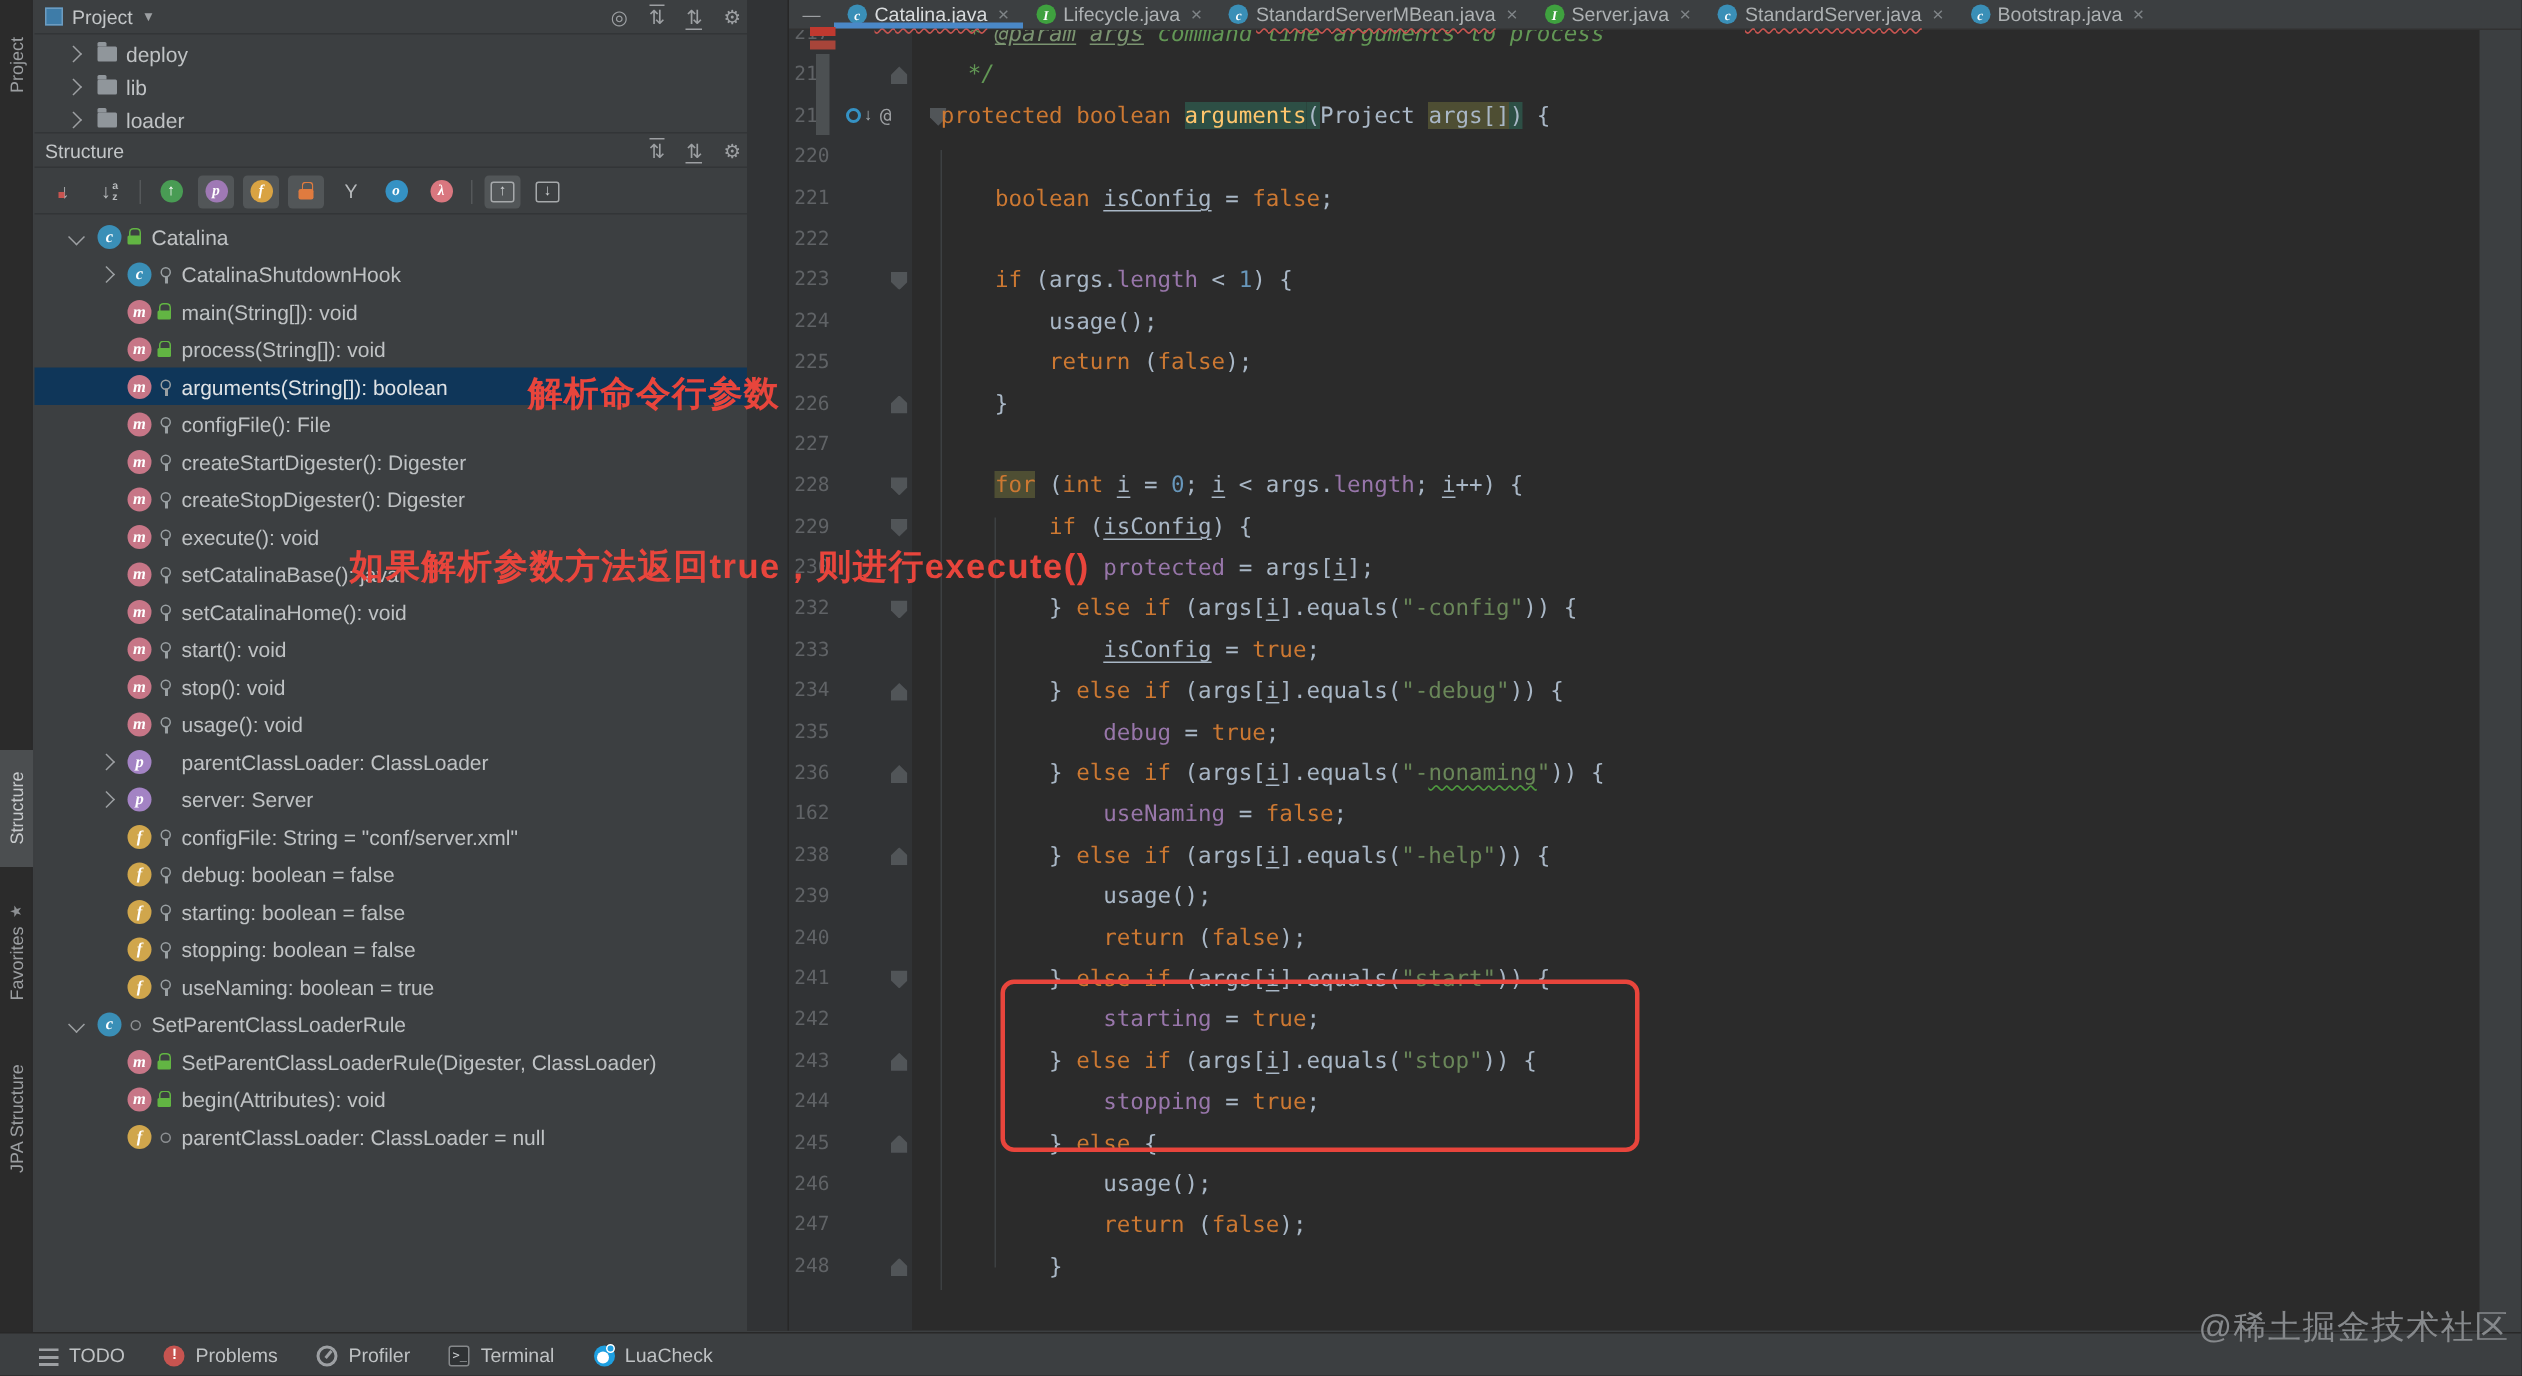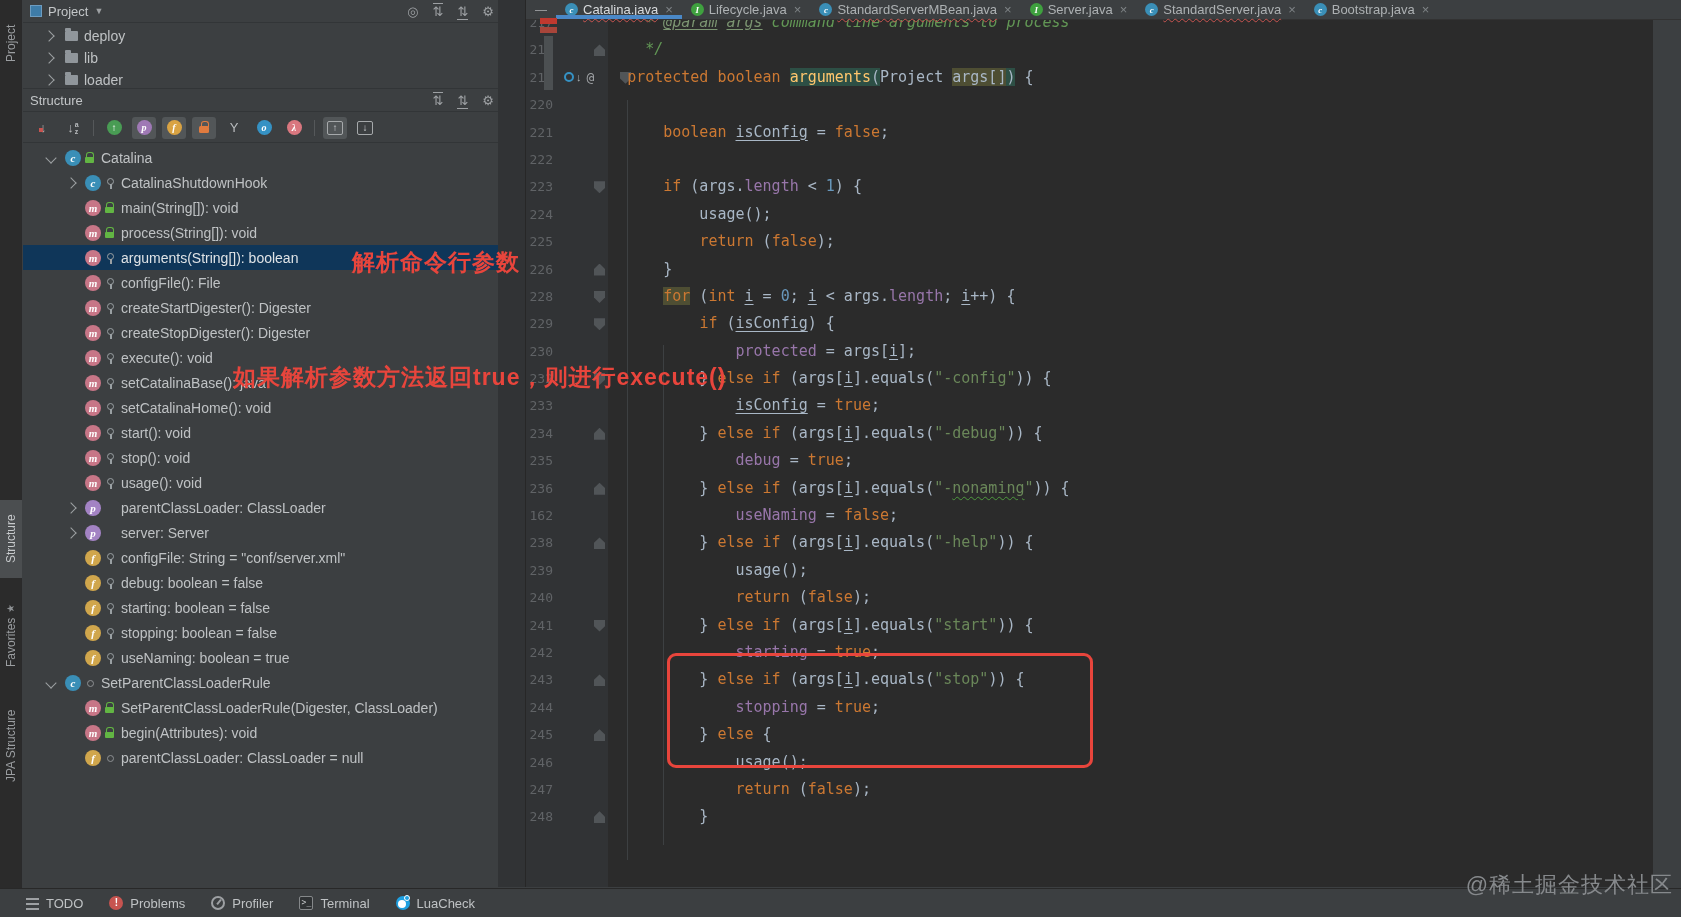--- a/index.html
+++ b/index.html
@@ -108,21 +108,21 @@
   #scrollmarks{position:absolute;left:540px;top:14px;width:17px;height:80px;z-index:21}
   #scrollmarks .thumb{position:absolute;left:4px;top:22px;width:9px;height:54px;background:#4c5052}
   #scrollmarks .m1{position:absolute;left:0;top:4px;width:17px;height:6px;background:#c0392f}
   #scrollmarks .m2{position:absolute;left:0;top:13px;width:17px;height:6px;background:#a8453a}
 
   
   .annot{position:absolute;color:var(--red);font-size:23px;font-weight:bold;z-index:25;white-space:nowrap;letter-spacing:1px}
 
   
   #bottombar{position:absolute;left:0;top:888px;width:1681px;height:29px;background:var(--bg-panel);border-top:1px solid #282828;display:flex;align-items:center;z-index:30}
-  .bb-item{display:flex;align-items:center;gap:7px;color:#bfc2c4;font-size:13px;margin-left:26px;cursor:pointer}
+  .bb-item{display:flex;align-items:flex-end;gap:7px;color:#bfc2c4;font-size:13px;margin-left:26px;cursor:pointer}
   .bi{width:14px;height:14px;flex:none;position:relative;display:inline-block}
   .bi-todo{background:repeating-linear-gradient(#9da0a3 0 2px,transparent 2px 5px);width:13px;height:12px;margin-top:1px}
   .bi-problems{border-radius:50%;background:#c75450;color:#fff;font-size:10px;font-weight:bold;text-align:center;line-height:14px}
   .bi-profiler{border-radius:50%;border:2px solid #9da0a3}
   .bi-profiler::after{content:"";position:absolute;left:4.5px;top:1px;width:2px;height:6px;background:#9da0a3;transform:rotate(40deg)}
   .bi-terminal{background:#2f3234;border:1px solid #85888a;border-radius:2px;color:#c7cacc;font-size:8px;line-height:12px;text-align:center;font-family:"DejaVu Sans Mono",monospace}
   .bi-lua{border-radius:50%;background:#1e9fe0}
   .bi-lua::before{content:"";position:absolute;left:2px;top:4px;width:8px;height:8px;border-radius:50%;background:#fff}
   .bi-lua::after{content:"";position:absolute;right:0px;top:-1px;width:4px;height:4px;border-radius:50%;background:#1e9fe0;border:1px solid #fff}
 
@@ -435,20 +435,24 @@
         <div class="code-row">
           <span class="lnum">225</span>
           <pre><span class="pl">            </span><span class="kw">return</span><span class="pl"> (</span><span class="kw">false</span><span class="pl">);</span></pre>
         </div>
         <div class="code-row">
           <span class="lnum">226</span>
           <span class="fold u"></span>
           <pre><span class="pl">        }</span></pre>
         </div>
         <div class="code-row">
+          <span class="lnum">227</span>
+          <pre></pre>
+        </div>
+        <div class="code-row">
           <span class="lnum">228</span>
           <span class="fold d"></span>
           <pre><span class="pl">        </span><span class="kw hly">for</span><span class="pl"> (</span><span class="kw">int</span><span class="pl"> </span><span class="pl und">i</span><span class="pl"> = </span><span class="num">0</span><span class="pl">; </span><span class="pl und">i</span><span class="pl"> &lt; args.</span><span class="fld">length</span><span class="pl">; </span><span class="pl und">i</span><span class="pl">++) {</span></pre>
         </div>
         <div class="code-row">
           <span class="lnum">229</span>
           <span class="fold d"></span>
           <pre><span class="pl">            </span><span class="kw">if</span><span class="pl"> (</span><span class="pl und">isConfig</span><span class="pl">) {</span></pre>
         </div>
         <div class="code-row">

